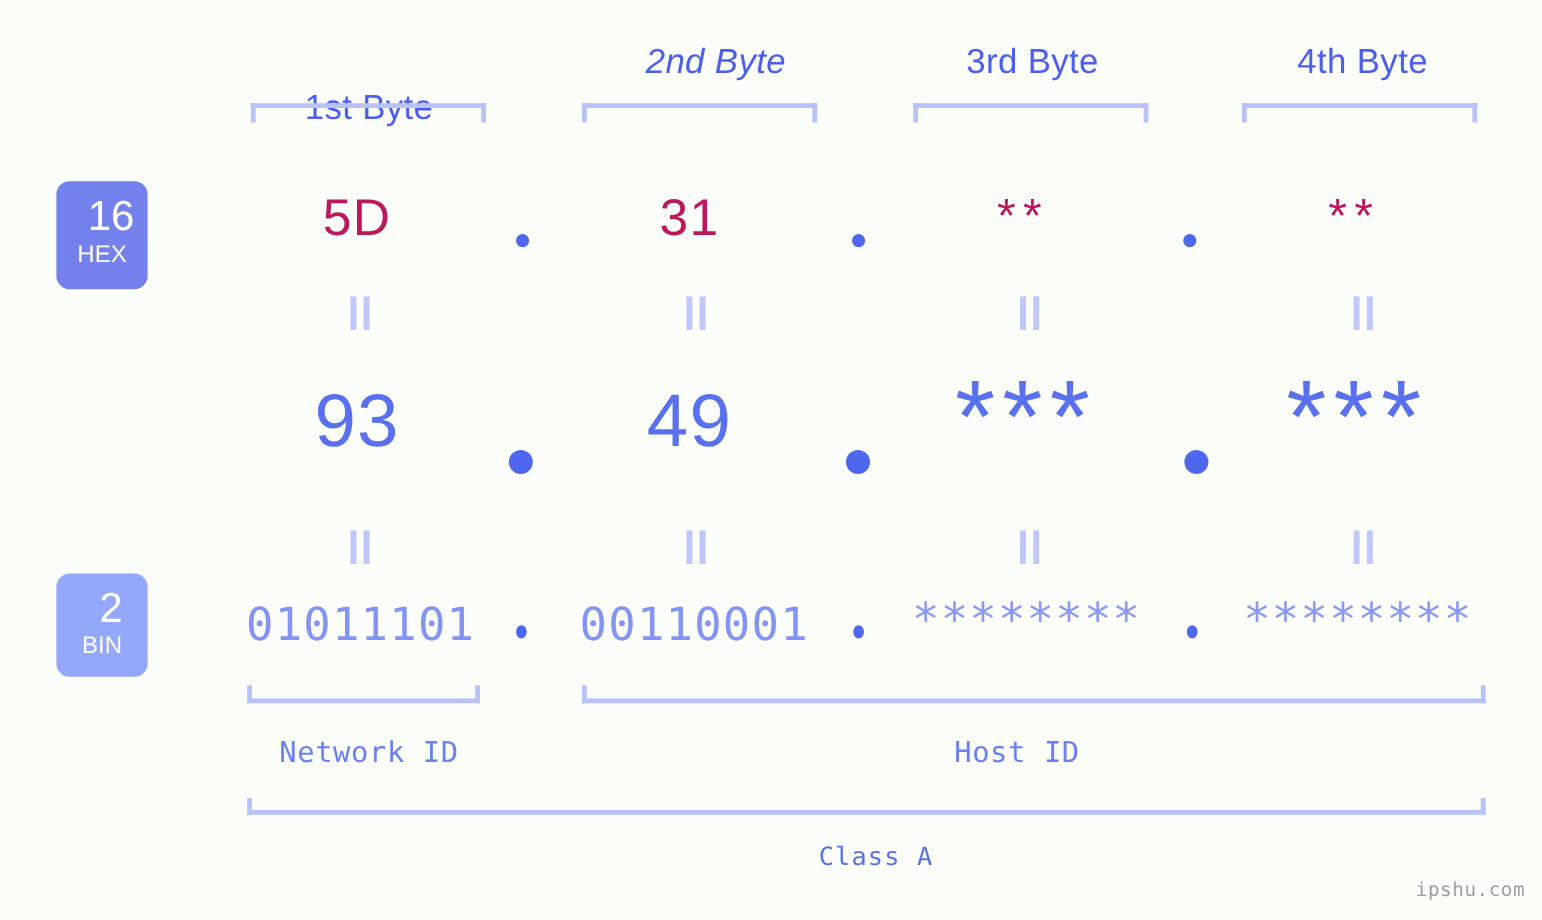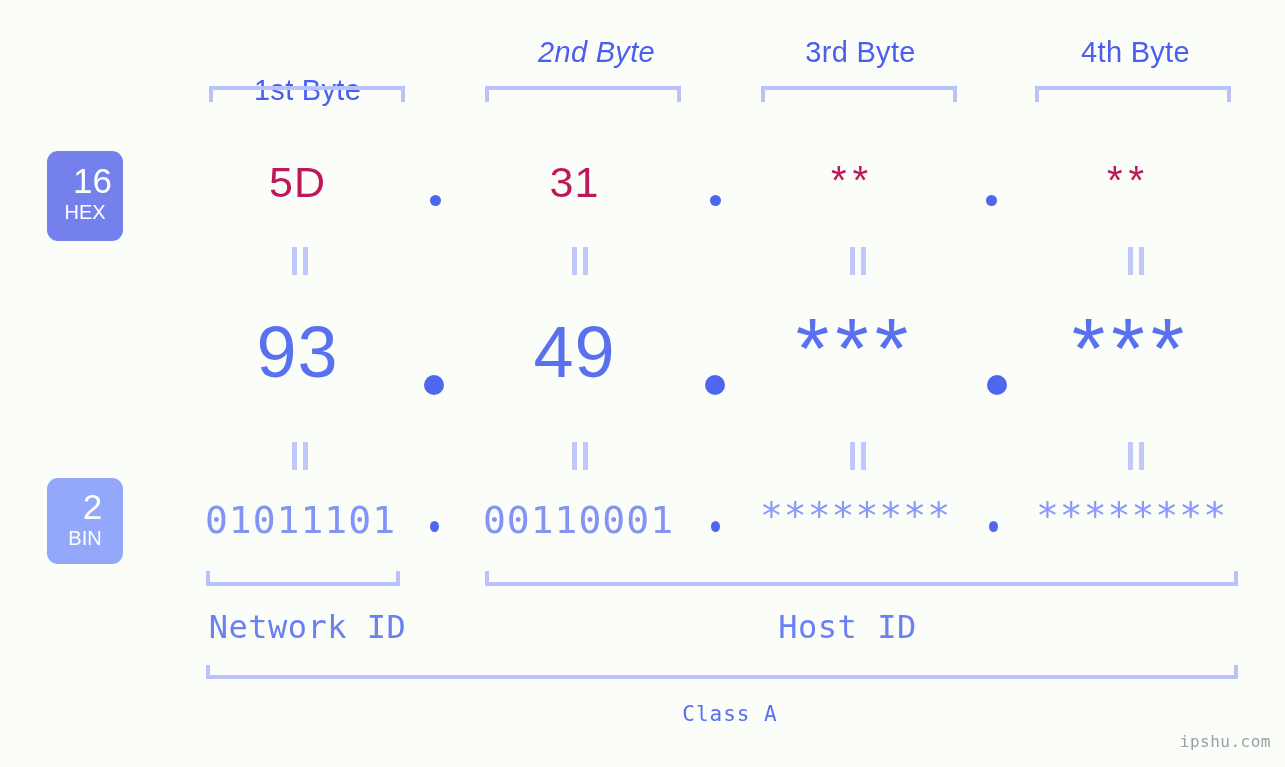--- a/index.html
+++ b/index.html
@@ -87,21 +87,21 @@
     color: #be185d;
     font-family: "Liberation Sans", sans-serif;
     letter-spacing: 1px;
   }
   .row-hex .cell.stars {
     font-size: 40px;
     letter-spacing: 6px;
   }
 
   .row-dec .cell {
-    font-size: 72px;
+    font-size: 62px;
     line-height: 104px;
     color: #5a71ef;
     font-family: "Liberation Sans", sans-serif;
     letter-spacing: 1px;
   }
   .row-dec .cell.stars {
     font-size: 86px;
     letter-spacing: 6px;
   }
 
@@ -140,21 +140,21 @@
     background: #c0c8fb;
     display: block;
   }
   .eq i.a { left: 1px; }
   .eq i.b { left: 12px; }
 
   
   .id-label {
     position: absolute;
     text-align: center;
-    font-size: 32px;
+    font-size: 24px;
     line-height: 30px;
     color: #6b80f2;
     font-family: "DejaVu Sans Mono", monospace;
     letter-spacing: 0.5px;
   }
 
   .class-label {
     position: absolute;
     text-align: center;
     font-size: 21px;

